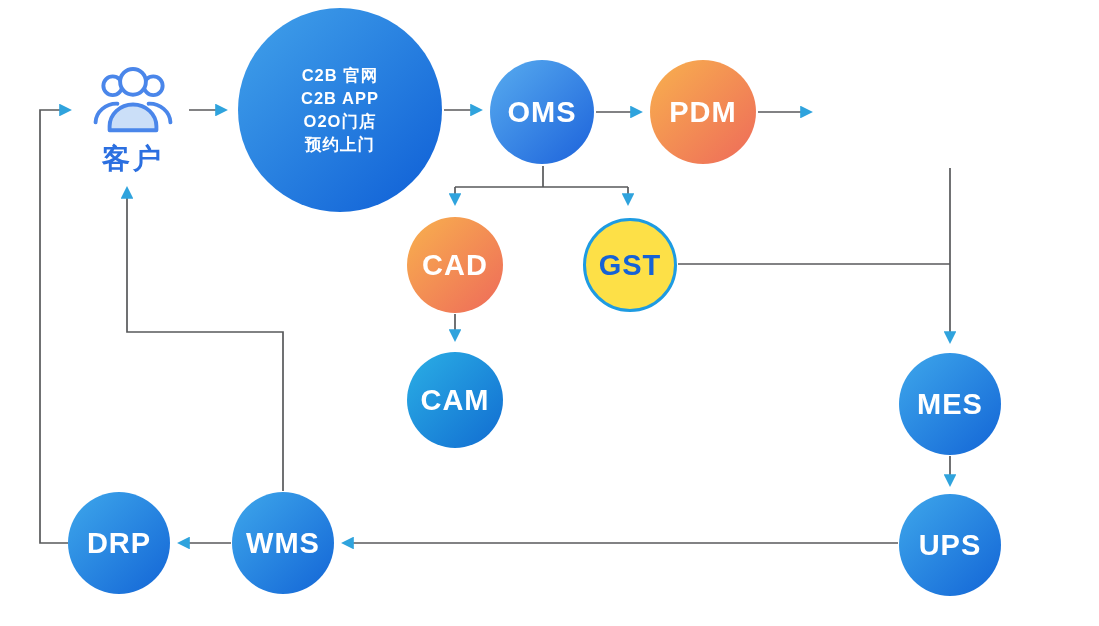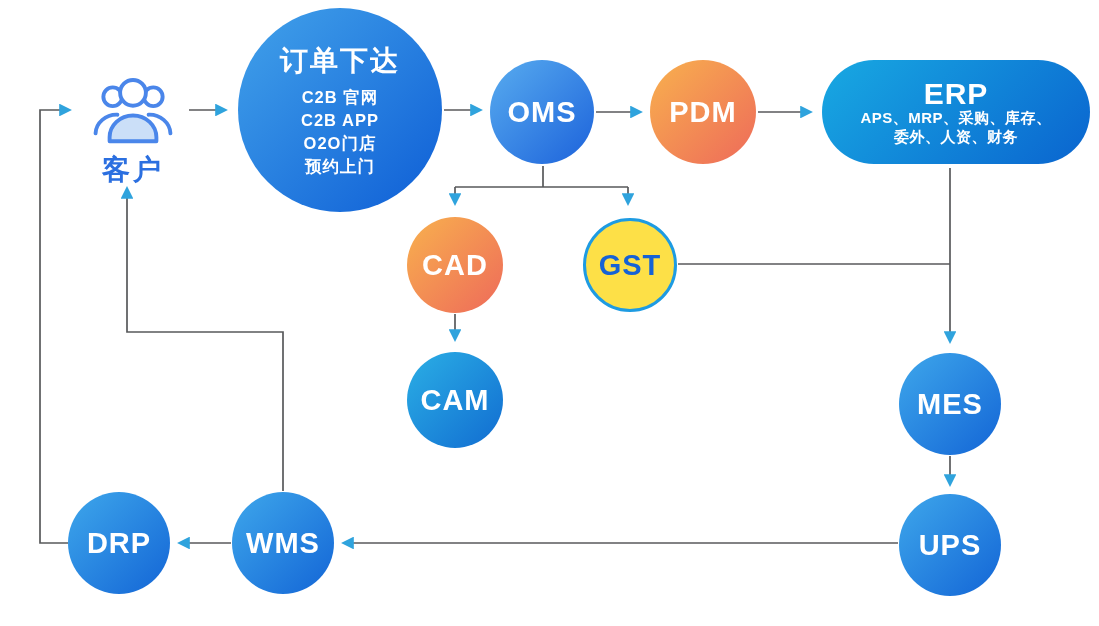--- a/index.html
+++ b/index.html
@@ -28,21 +28,21 @@
   .erp-sub{font-size:15px;font-weight:bold;line-height:1.25;letter-spacing:0.5px;}
 
   .node-cad{left:407px;top:217px;width:96px;height:96px;}
   .node-gst{left:583px;top:218px;width:94px;height:94px;background:#fde047;border:3px solid #1E9BE2;color:#1562D6;}
   .node-cam{left:407px;top:352px;width:96px;height:96px;}
   .node-mes{left:899px;top:353px;width:102px;height:102px;justify-content:center;}
   .node-ups{left:899px;top:494px;width:102px;height:102px;}
   .node-wms{left:232px;top:492px;width:102px;height:102px;}
   .node-drp{left:68px;top:492px;width:102px;height:102px;}
 
-  .node-customer{left:80px;top:71px;width:106px;height:118px;z-index:2;justify-content:space-between;}
+  .node-customer{left:80px;top:60px;width:106px;height:118px;z-index:2;justify-content:space-between;}
   .customer-label{color:#2B6FE0;font-size:28px;font-weight:bold;letter-spacing:3px;margin-top:2px;}
 </style>
 </head>
 <body>
 
 <div class="canvas">
 
   <svg class="connectors" width="1099" height="626" viewBox="0 0 1099 626">
     <defs>
       <marker id="arr" viewBox="0 0 10 10" refX="8.5" refY="5" markerWidth="7.5" markerHeight="7.5" orient="auto-start-reverse">
@@ -78,40 +78,34 @@
       </g>
       <g stroke="#4A86EA" stroke-width="5" stroke-linejoin="round">
         <circle cx="60" cy="28" r="16.5" fill="#ffffff"></circle>
         <path d="M30,90 v-5 a30,28 0 0 1 60,0 v5 z" fill="#CBDFF8"></path>
       </g>
     </svg>
     <div class="customer-label">客户</div>
   </div>
 
   <div class="node circle blue-big node-order">
-    <div class="order-title">订单下达</div>
     <div class="order-line">C2B 官网</div>
     <div class="order-line">C2B APP</div>
     <div class="order-line">O2O门店</div>
     <div class="order-line">预约上门</div>
   </div>
 
   <div class="node circle blue-royal node-oms">
     <span class="acr">OMS</span>
   </div>
 
   <div class="node circle orange node-pdm">
     <span class="acr">PDM</span>
   </div>
 
-  <div class="node node-erp">
-    <div class="erp-title">ERP</div>
-    <div class="erp-sub">APS、MRP、采购、库存、</div>
-    <div class="erp-sub">委外、人资、财务</div>
-  </div>
 
   <div class="node circle orange node-cad">
     <span class="acr">CAD</span>
   </div>
 
   <div class="node circle node-gst">
     <span class="acr">GST</span>
   </div>
 
   <div class="node circle blue-cyan node-cam">

